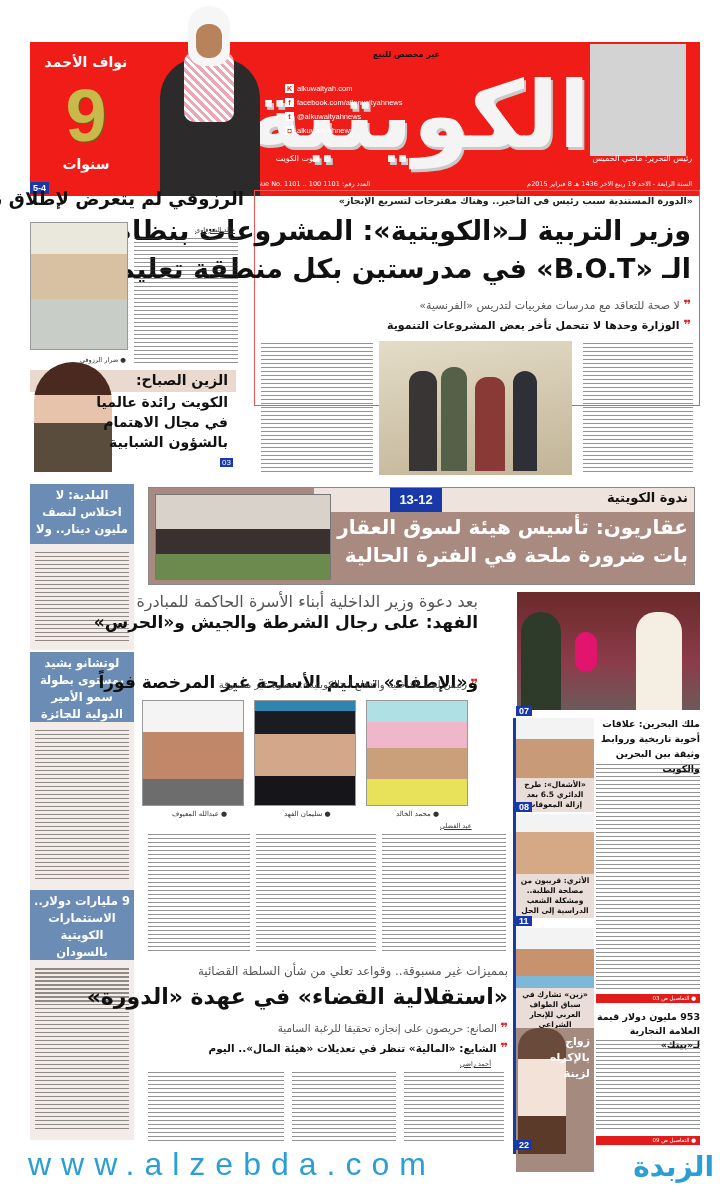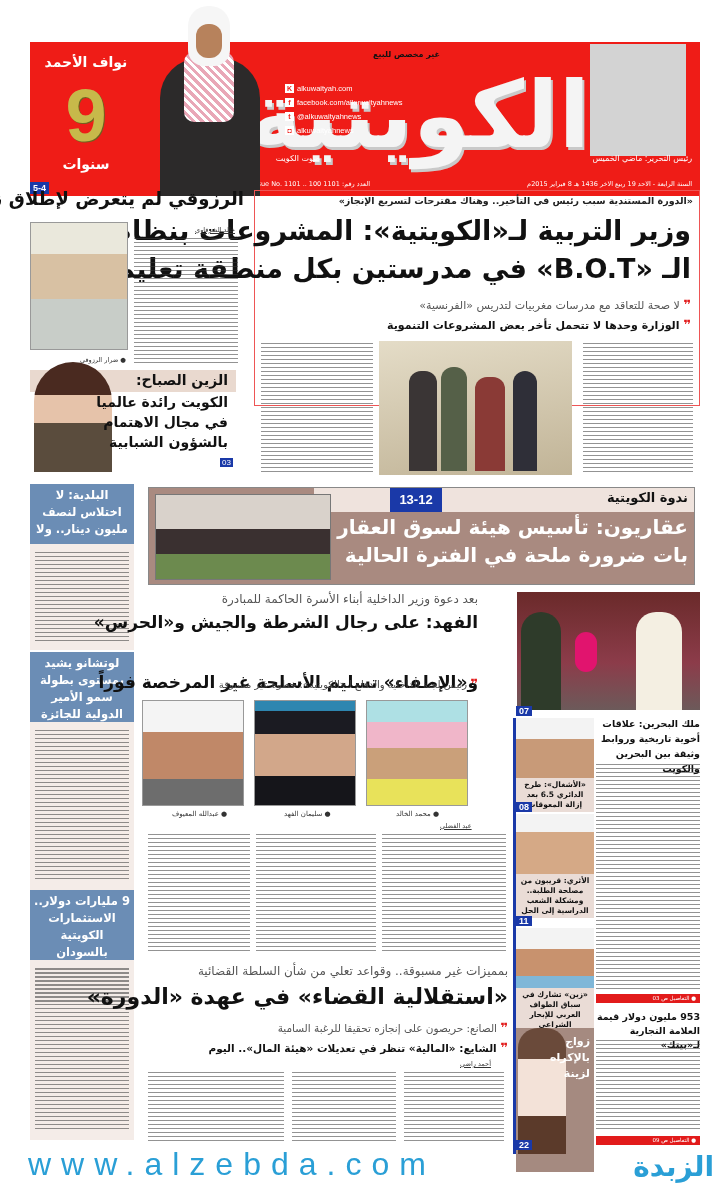--- a/index.html
+++ b/index.html
@@ -62,21 +62,21 @@
   
   #nadwa { left: 148px; top: 487px; width: 547px; height: 98px; background: #a98a80; border: 1px solid #888; }
   #nadwa-label-bar { right: 0; top: 0; width: 380px; height: 24px; background: #efe3dd; }
   #nadwa-label { right: 6px; top: 2px; font-size: 13px; font-weight: bold; color: #111; }
   #nadwa-pages { right: 252px; top: 0; width: 52px; height: 24px; background: #1a39a8; color: #fff; font-size: 13px; font-weight: bold; text-align: center; line-height: 24px; font-family: "Liberation Sans", sans-serif; }
   #nadwa-t1 { right: 6px; top: 27px; font-size: 20px; font-weight: bold; color: #fff; white-space: nowrap; }
   #nadwa-t2 { right: 6px; top: 55px; font-size: 20px; font-weight: bold; color: #fff; white-space: nowrap; }
   #nadwa-photo { left: 6px; top: 6px; width: 176px; height: 86px; background: linear-gradient(180deg,#d9d2cb 0 40%,#3a3030 40% 70%,#6c8a4e 70%); border: 1px solid #777; }
 
   
-  #fahad-kicker { left: 148px; top: 592px; width: 330px; text-align: right; font-size: 12px; color: #555; white-space: nowrap; }
+  #fahad-kicker { left: 148px; top: 592px; width: 330px; text-align: right; font-size: 16px; color: #555; white-space: nowrap; }
   #fahad-t1 { left: 148px; top: 612px; width: 330px; text-align: right; font-size: 17px; font-weight: bold; white-space: nowrap; }
   #fahad-t2 { left: 148px; top: 672px; width: 330px; text-align: center; font-size: 17px; font-weight: bold; white-space: nowrap; }
   #fahad-sub { left: 148px; top: 676px; width: 330px; text-align: right; font-size: 10px; color: #444; white-space: nowrap; }
   .mugshot { top: 700px; width: 102px; height: 106px; }
   .mugcap { top: 810px; font-size: 7px; color: #333; white-space: nowrap; }
 
   
   #bahrain-photo { left: 517px; top: 592px; width: 183px; height: 118px; background: linear-gradient(180deg,#6a2a2a,#8c3c4a 60%,#6c5a5a); border: none; }
   #bahrain-title { left: 596px; top: 716px; width: 104px; font-size: 9.5px; font-weight: bold; line-height: 15px; text-align: right; }
   #bahrain-body { left: 596px; top: 764px; width: 104px; height: 226px; }

